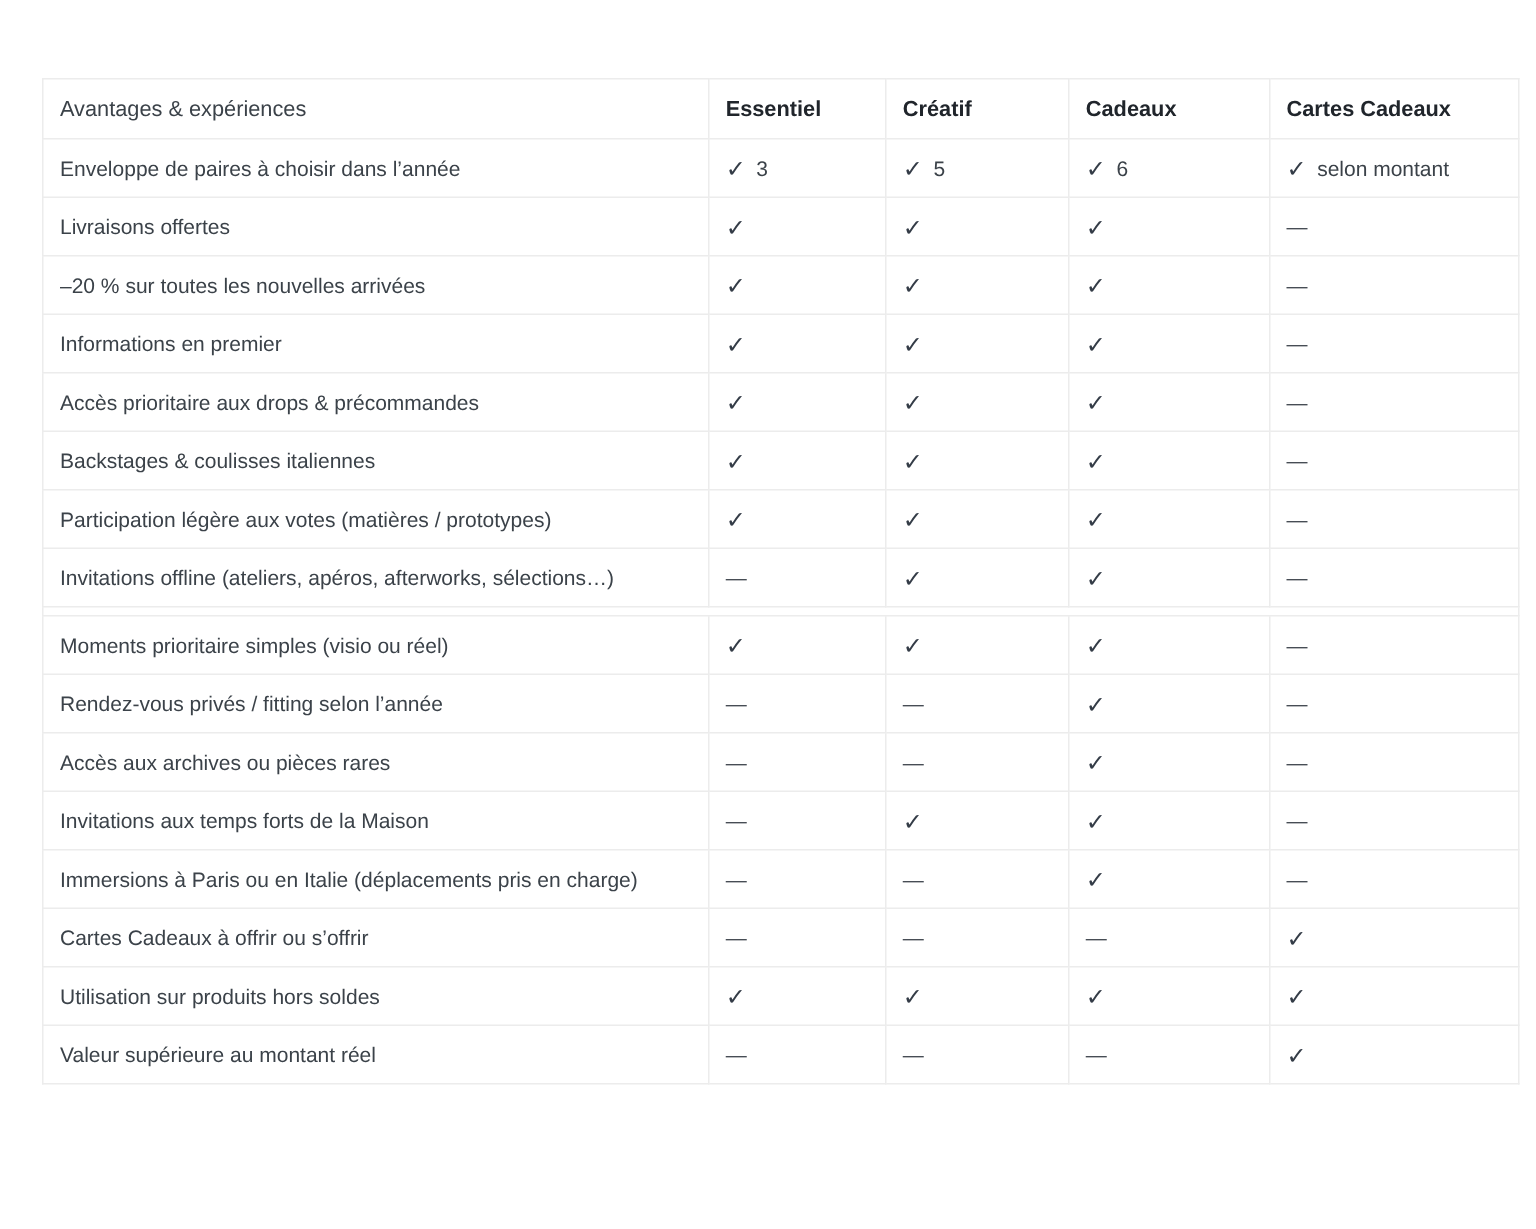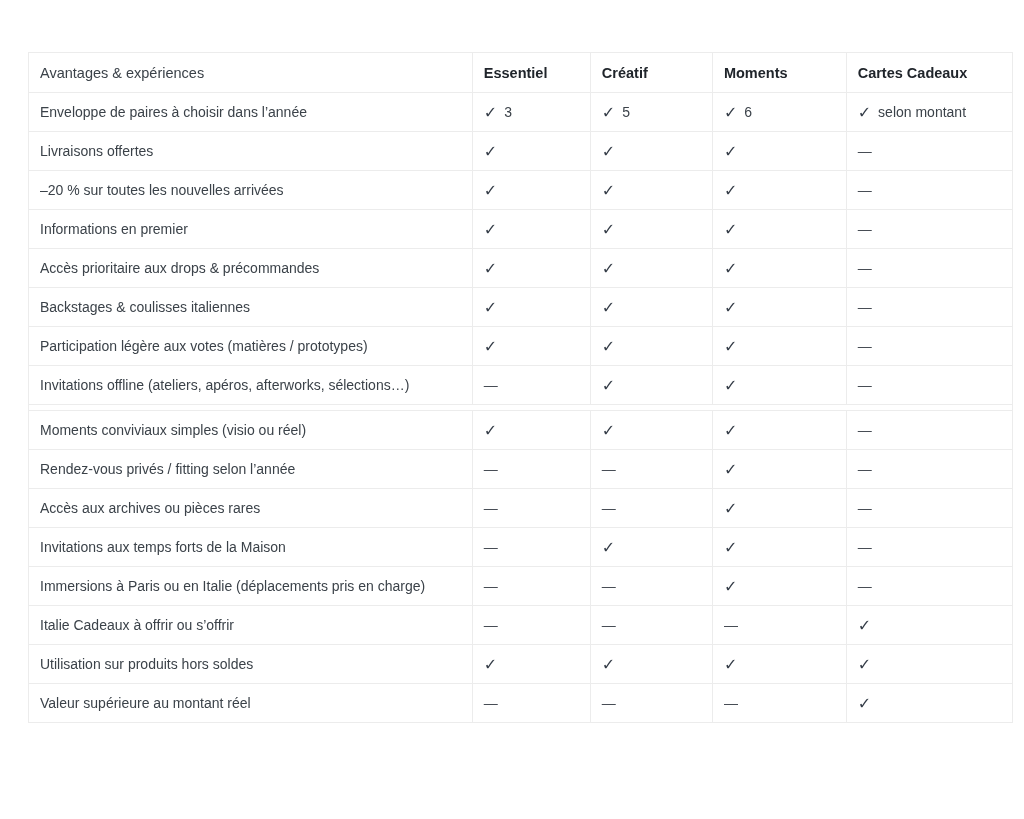--- a/index.html
+++ b/index.html
@@ -81,21 +81,21 @@
       <col style="width:12.0%">
       <col style="width:12.4%">
       <col style="width:13.6%">
       <col style="width:16.9%">
     </colgroup>
     <thead>
       <tr>
         <th class="feature">Avantages &amp; expériences</th>
         <th class="plan">Essentiel</th>
         <th class="plan">Créatif</th>
-        <th class="plan">Moments</th>
+        <th class="plan">Cadeaux</th>
         <th class="plan">Cartes Cadeaux</th>
       </tr>
     </thead>
     <tbody id="table-body">
         <tr>
     <td class="feature">
       <span>Enveloppe de paires à choisir dans l’année</span>
     </td>
   <td class="plan">
     <span class="check">✓</span><span class="note">3</span>
@@ -227,21 +227,21 @@
   </td>
           <td class="plan">
     <span class="check" hidden=""></span><span class="dash">—</span>
   </td>
         </tr>
   <tr class="spacer">
     <td colspan="5"></td>
   </tr>
 <tr>
     <td class="feature">
-      <span>Moments conviviaux simples (visio ou réel)</span>
+      <span>Moments prioritaire simples (visio ou réel)</span>
     </td>
   <td class="plan">
     <span class="check">✓</span>
   </td>
           <td class="plan">
     <span class="check">✓</span>
   </td>
           <td class="plan">
     <span class="check">✓</span>
   </td>
@@ -312,21 +312,21 @@
   </td>
           <td class="plan">
     <span class="check">✓</span>
   </td>
           <td class="plan">
     <span class="check" hidden=""></span><span class="dash">—</span>
   </td>
         </tr>
         <tr>
     <td class="feature">
-      <span>Italie Cadeaux à offrir ou s’offrir</span>
+      <span>Cartes Cadeaux à offrir ou s’offrir</span>
     </td>
   <td class="plan">
     <span class="check" hidden=""></span><span class="dash">—</span>
   </td>
           <td class="plan">
     <span class="check" hidden=""></span><span class="dash">—</span>
   </td>
           <td class="plan">
     <span class="check" hidden=""></span><span class="dash">—</span>
   </td>

